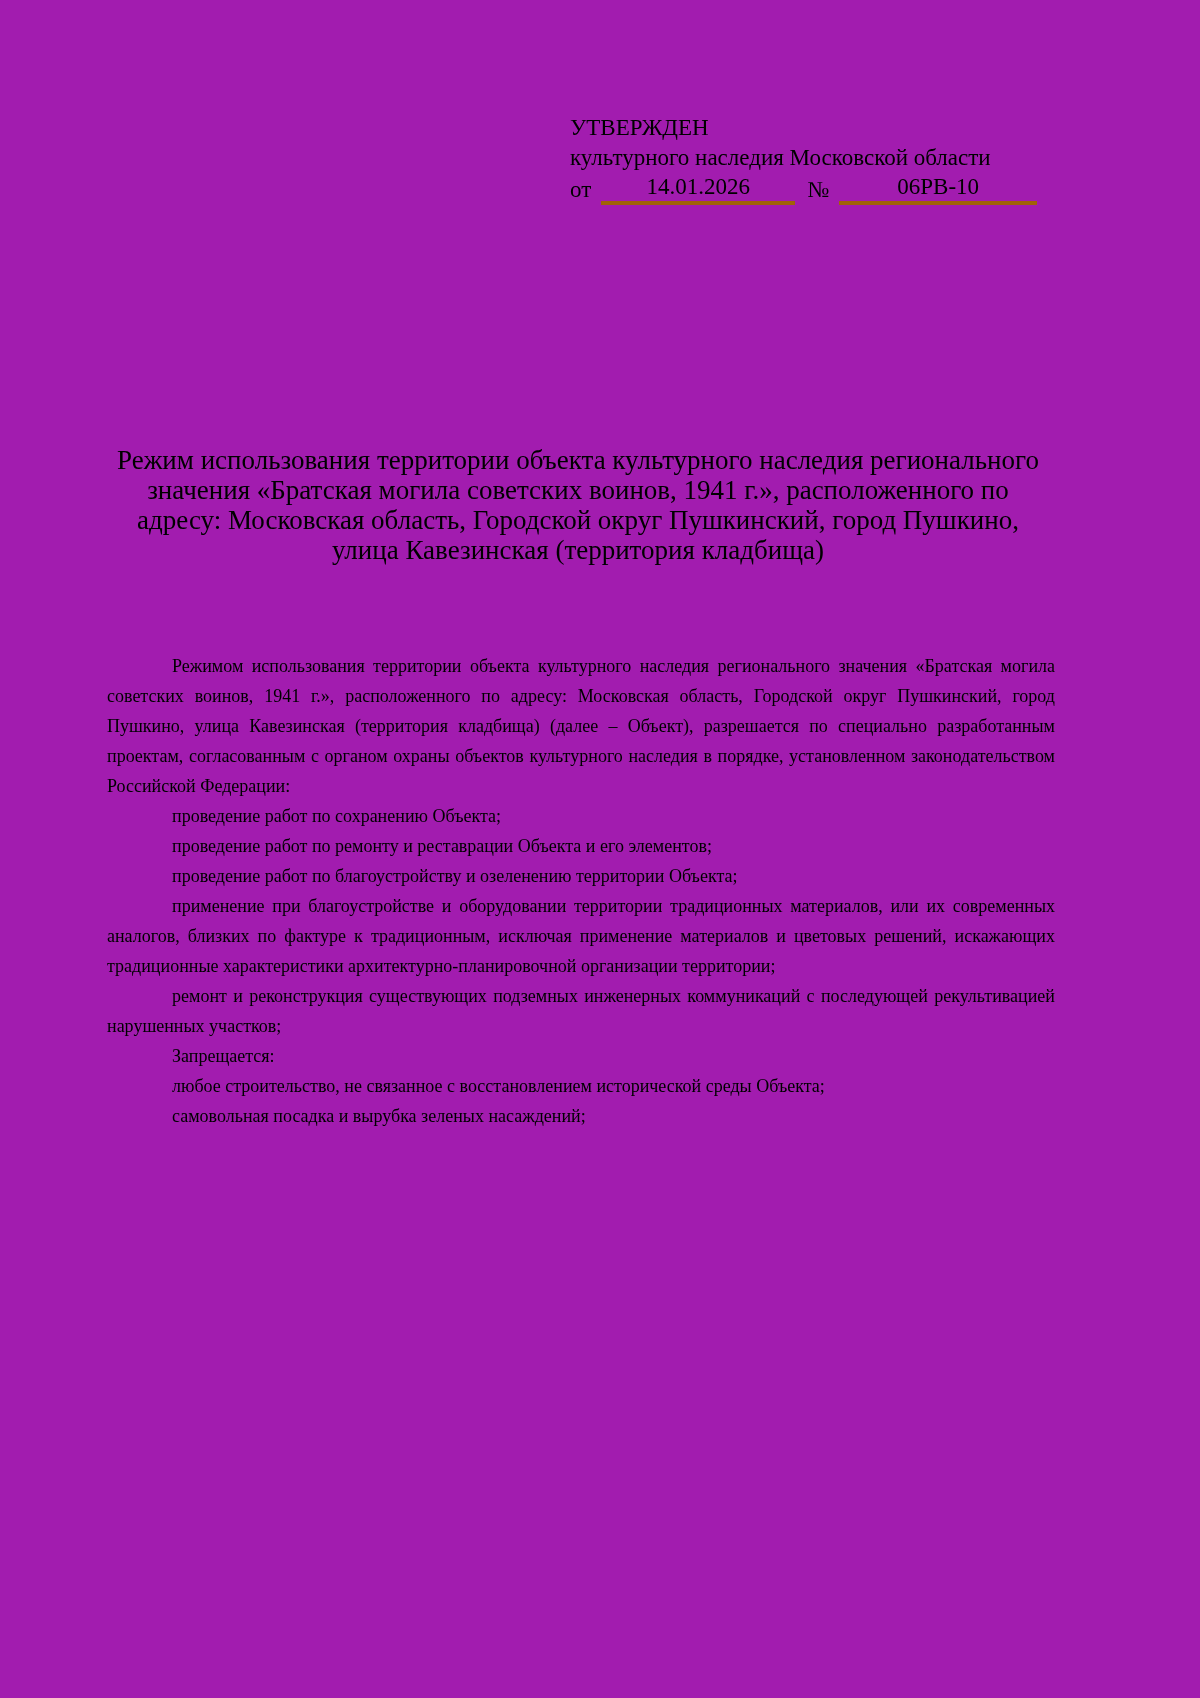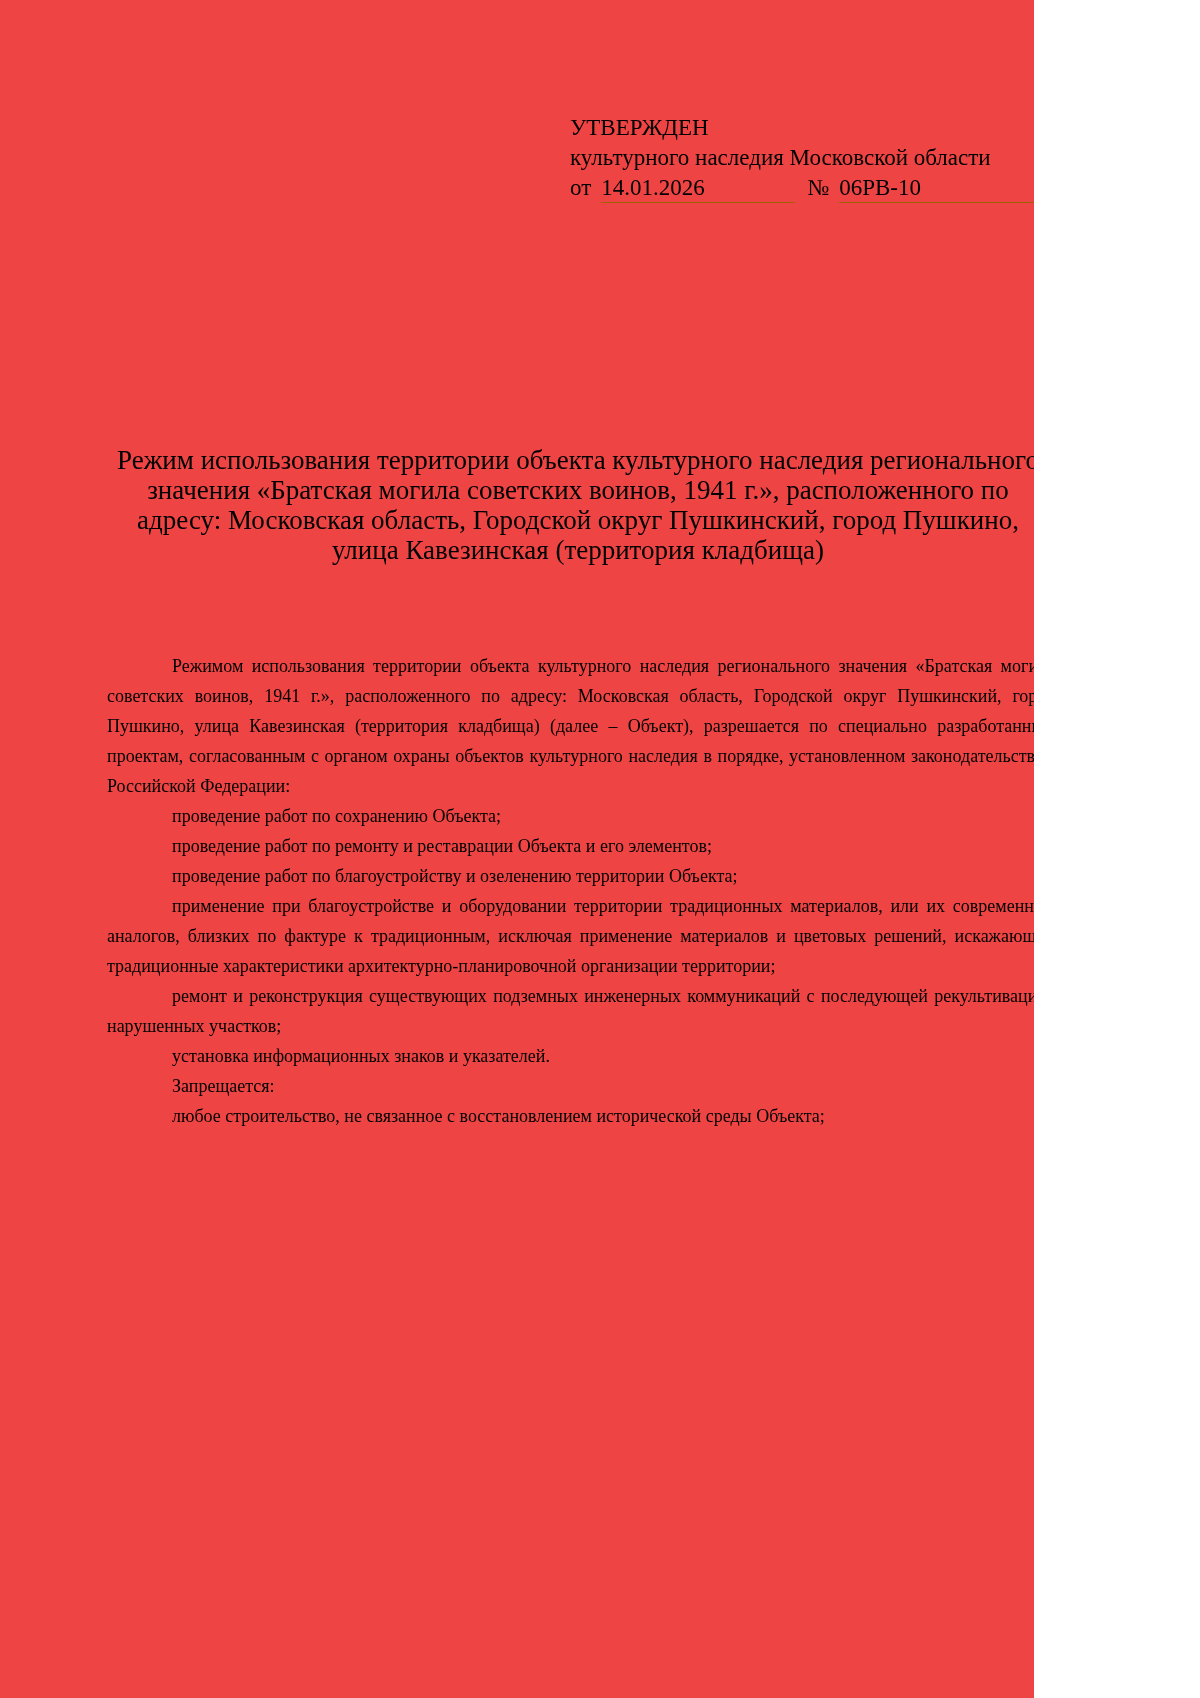--- a/index.html
+++ b/index.html
@@ -1,21 +1,21 @@
 <!DOCTYPE html>
 <html lang="ru"><head>
 <meta charset="utf-8">
 <style>
   * { margin: 0; padding: 0; box-sizing: border-box; }
   html, body { background: #ffffff; }
   .page {
     position: relative;
-    width: 1034px;
+    width: 1200px;
     height: 1698px;
-    background: #ef4444;
+    background: #a21caf;
     color: #000000;
     font-family: "Liberation Serif", "DejaVu Serif", serif;
     overflow: hidden;
   }
   .approval {
     position: absolute;
     left: 570px;
     top: 113px;
     width: 480px;
     font-size: 23px;
@@ -23,21 +23,22 @@
     text-align: left;
     white-space: nowrap;
   }
   .approval-row {
     display: flex;
     align-items: flex-end;
     margin-top: 0;
   }
   .blank {
     display: inline-block;
-    border-bottom: 1px solid #a16207;
+    border-bottom: 4px solid #a16207;
+    text-align: center;
     line-height: 28px;
   }
   .blank-date { width: 194px; margin-left: 10px; margin-right: 12px; }
   .blank-number { width: 198px; margin-left: 10px; }
   .doc-title {
     position: absolute;
     top: 445px;
     left: 108px;
     width: 940px;
     text-align: center;
@@ -76,18 +77,18 @@
 
   <div class="doc-title">Режим использования территории объекта культурного наследия регионального значения «Братская могила советских воинов, 1941 г.», расположенного по адресу: Московская область, Городской округ Пушкинский, город Пушкино, улица Кавезинская (территория кладбища)</div>
 
   <div class="body-text">
     <p>Режимом использования территории объекта культурного наследия регионального значения «Братская могила советских воинов, 1941 г.», расположенного по адресу: Московская область, Городской округ Пушкинский, город Пушкино, улица Кавезинская (территория кладбища) (далее – Объект), разрешается по специально разработанным проектам, согласованным с органом охраны объектов культурного наследия в порядке, установленном законодательством Российской Федерации:</p>
     <p>проведение работ по сохранению Объекта;</p>
     <p>проведение работ по ремонту и реставрации Объекта и его элементов;</p>
     <p>проведение работ по благоустройству и озеленению территории Объекта;</p>
     <p>применение при благоустройстве и оборудовании территории традиционных материалов, или их современных аналогов, близких по фактуре к традиционным, исключая применение материалов и цветовых решений, искажающих традиционные характеристики архитектурно-планировочной организации территории;</p>
     <p>ремонт и реконструкция существующих подземных инженерных коммуникаций с последующей рекультивацией нарушенных участков;</p>
-    <p>установка информационных знаков и указателей.</p>
     <p>Запрещается:</p>
     <p>любое строительство, не связанное с восстановлением исторической среды Объекта;</p>
+    <p>самовольная посадка и вырубка зеленых насаждений;</p>
   </div>
 
 </div>
 
 </body></html>

